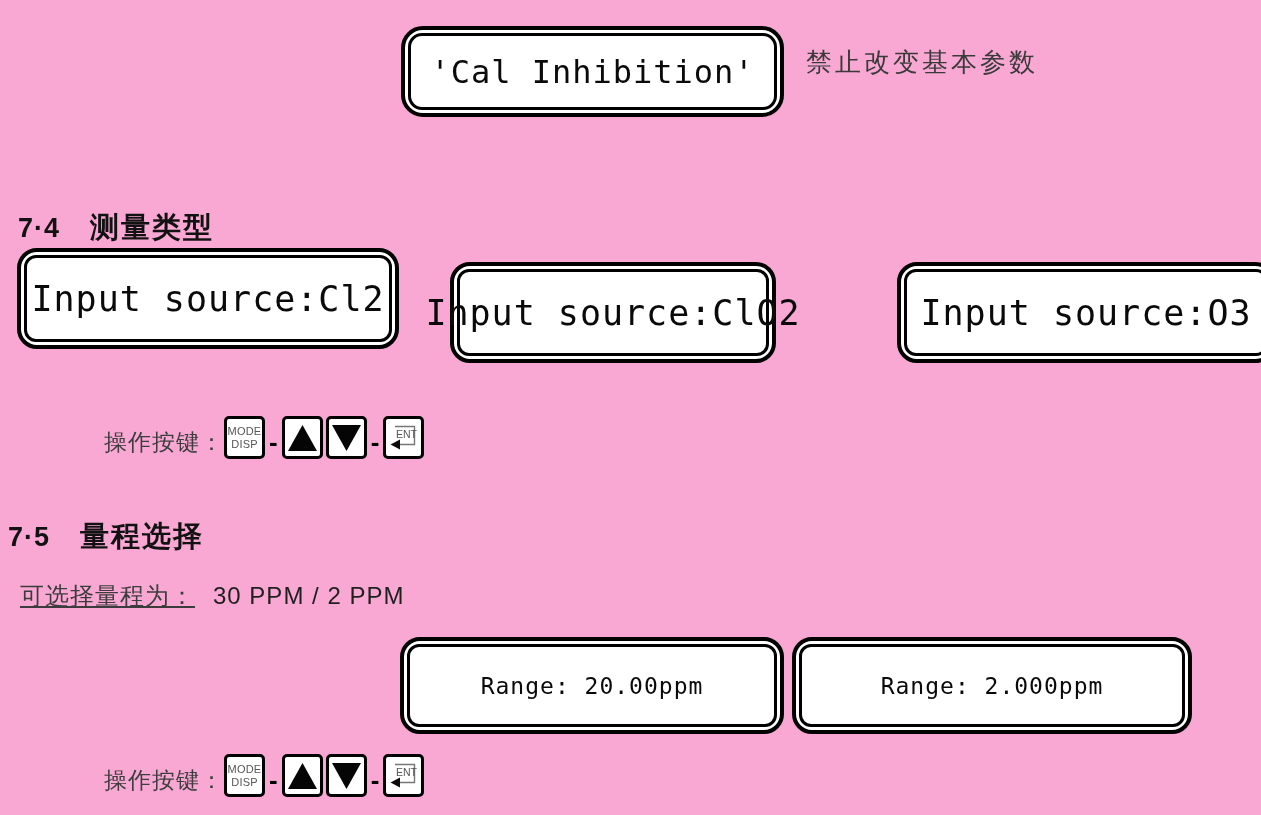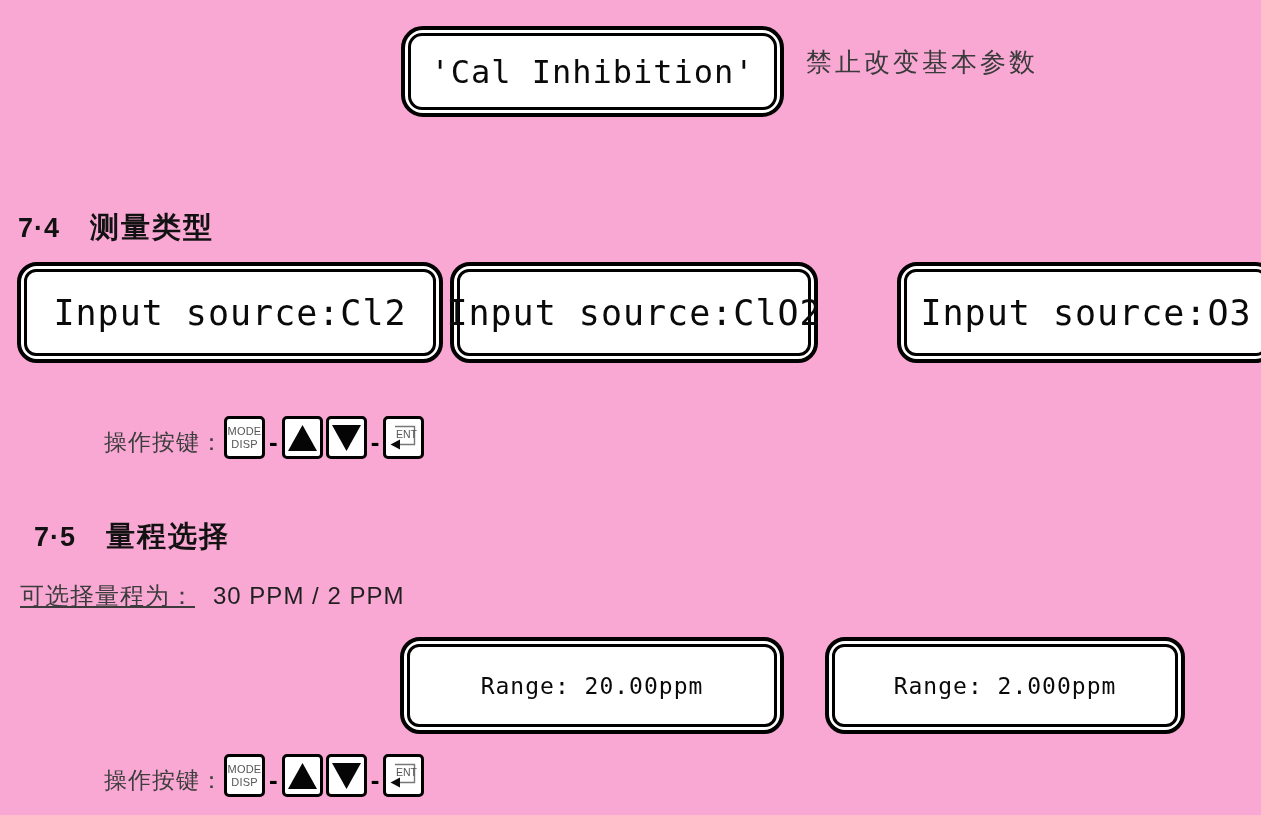--- a/index.html
+++ b/index.html
@@ -34,27 +34,27 @@
   .lcd-text {
     font-family: "DejaVu Sans Mono", monospace;
     color: #0a0a0a;
     letter-spacing: 1px;
     white-space: pre;
   }
   .lcd-top { left: 401px; top: 26px; width: 383px; height: 91px; border-radius: 22px; }
   .lcd-top .lcd-inner { border-radius: 14px; }
   .lcd-top .lcd-text { font-size: 32px; }
 
-  .lcd-i1 { left: 17px;  top: 262px; width: 426px; height: 101px; }
-  .lcd-i2 { left: 450px; top: 262px; width: 368px; height: 101px; text-align: right; }
+  .lcd-i1 { left: 17px;  top: 248px; width: 382px; height: 101px; }
+  .lcd-i2 { left: 450px; top: 262px; width: 326px; height: 101px; text-align: right; }
   .lcd-i3 { left: 861px; top: 262px; width: 378px; height: 101px; margin-left: 36px; }
   .lcd-i1 .lcd-text, .lcd-i2 .lcd-text, .lcd-i3 .lcd-text { font-size: 35px; }
 
   .lcd-r1 { left: 400px; top: 637px; width: 384px; height: 97px; }
-  .lcd-r2 { left: 792px; top: 637px; width: 360px; height: 97px; margin-left: 33px; }
+  .lcd-r2 { left: 792px; top: 637px; width: 400px; height: 97px; }
   .lcd-r1 .lcd-text, .lcd-r2 .lcd-text { font-size: 23px; }
 
   
   .annotation {
     position: absolute;
     left: 806px;
     top: 48px;
     font-size: 26px;
     color: #3a3a3a;
     letter-spacing: 3px;
@@ -62,21 +62,21 @@
   }
 
   
   .heading {
     position: absolute;
     display: flex;
     align-items: baseline;
     color: #121212;
   }
   .h-74 { left: 18px; top: 184px; margin-top: 24px; }
-  .h-75 { left: 34px; top: 517px; align-items: center; }
+  .h-75 { left: 8px; top: 517px; align-items: center; }
   .h-num { font-size: 27px; font-weight: bold; letter-spacing: 1px; }
   .h-title { font-size: 29px; font-weight: bold; margin-left: 30px; letter-spacing: 2px; }
 
   
   .range-note {
     position: absolute;
     left: 20px;
     top: 580px;
     display: flex;
     align-items: baseline;

